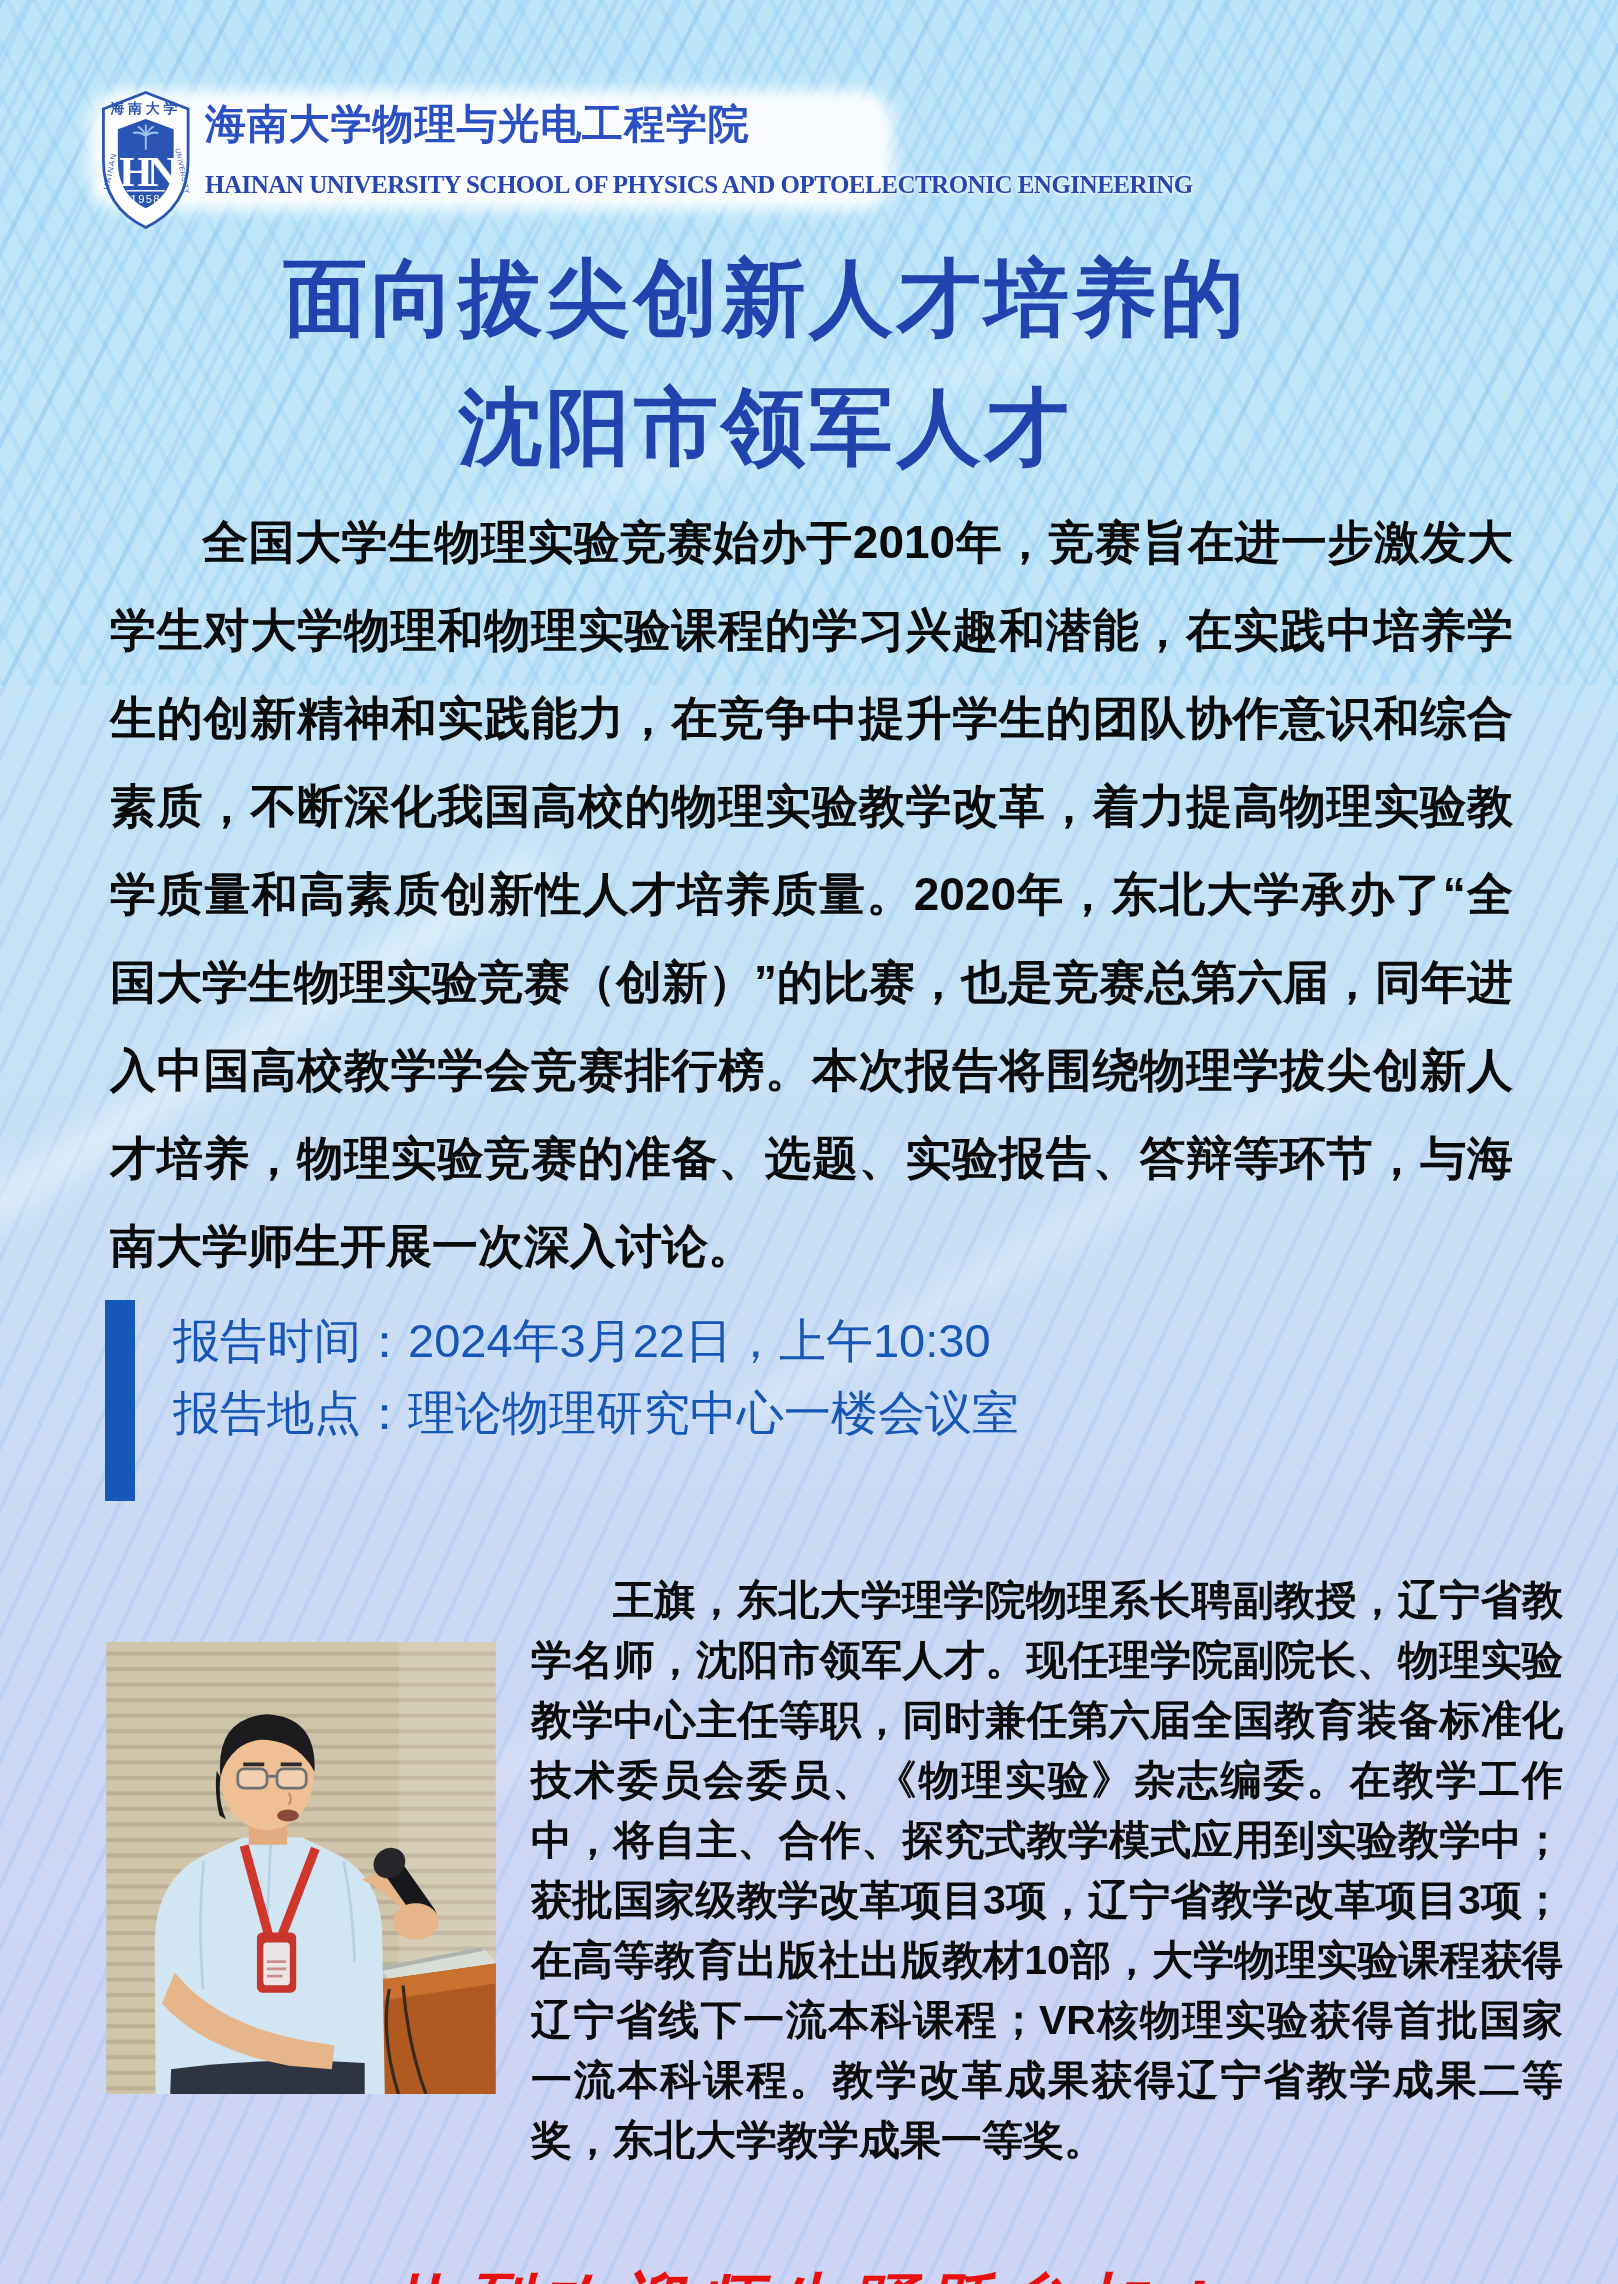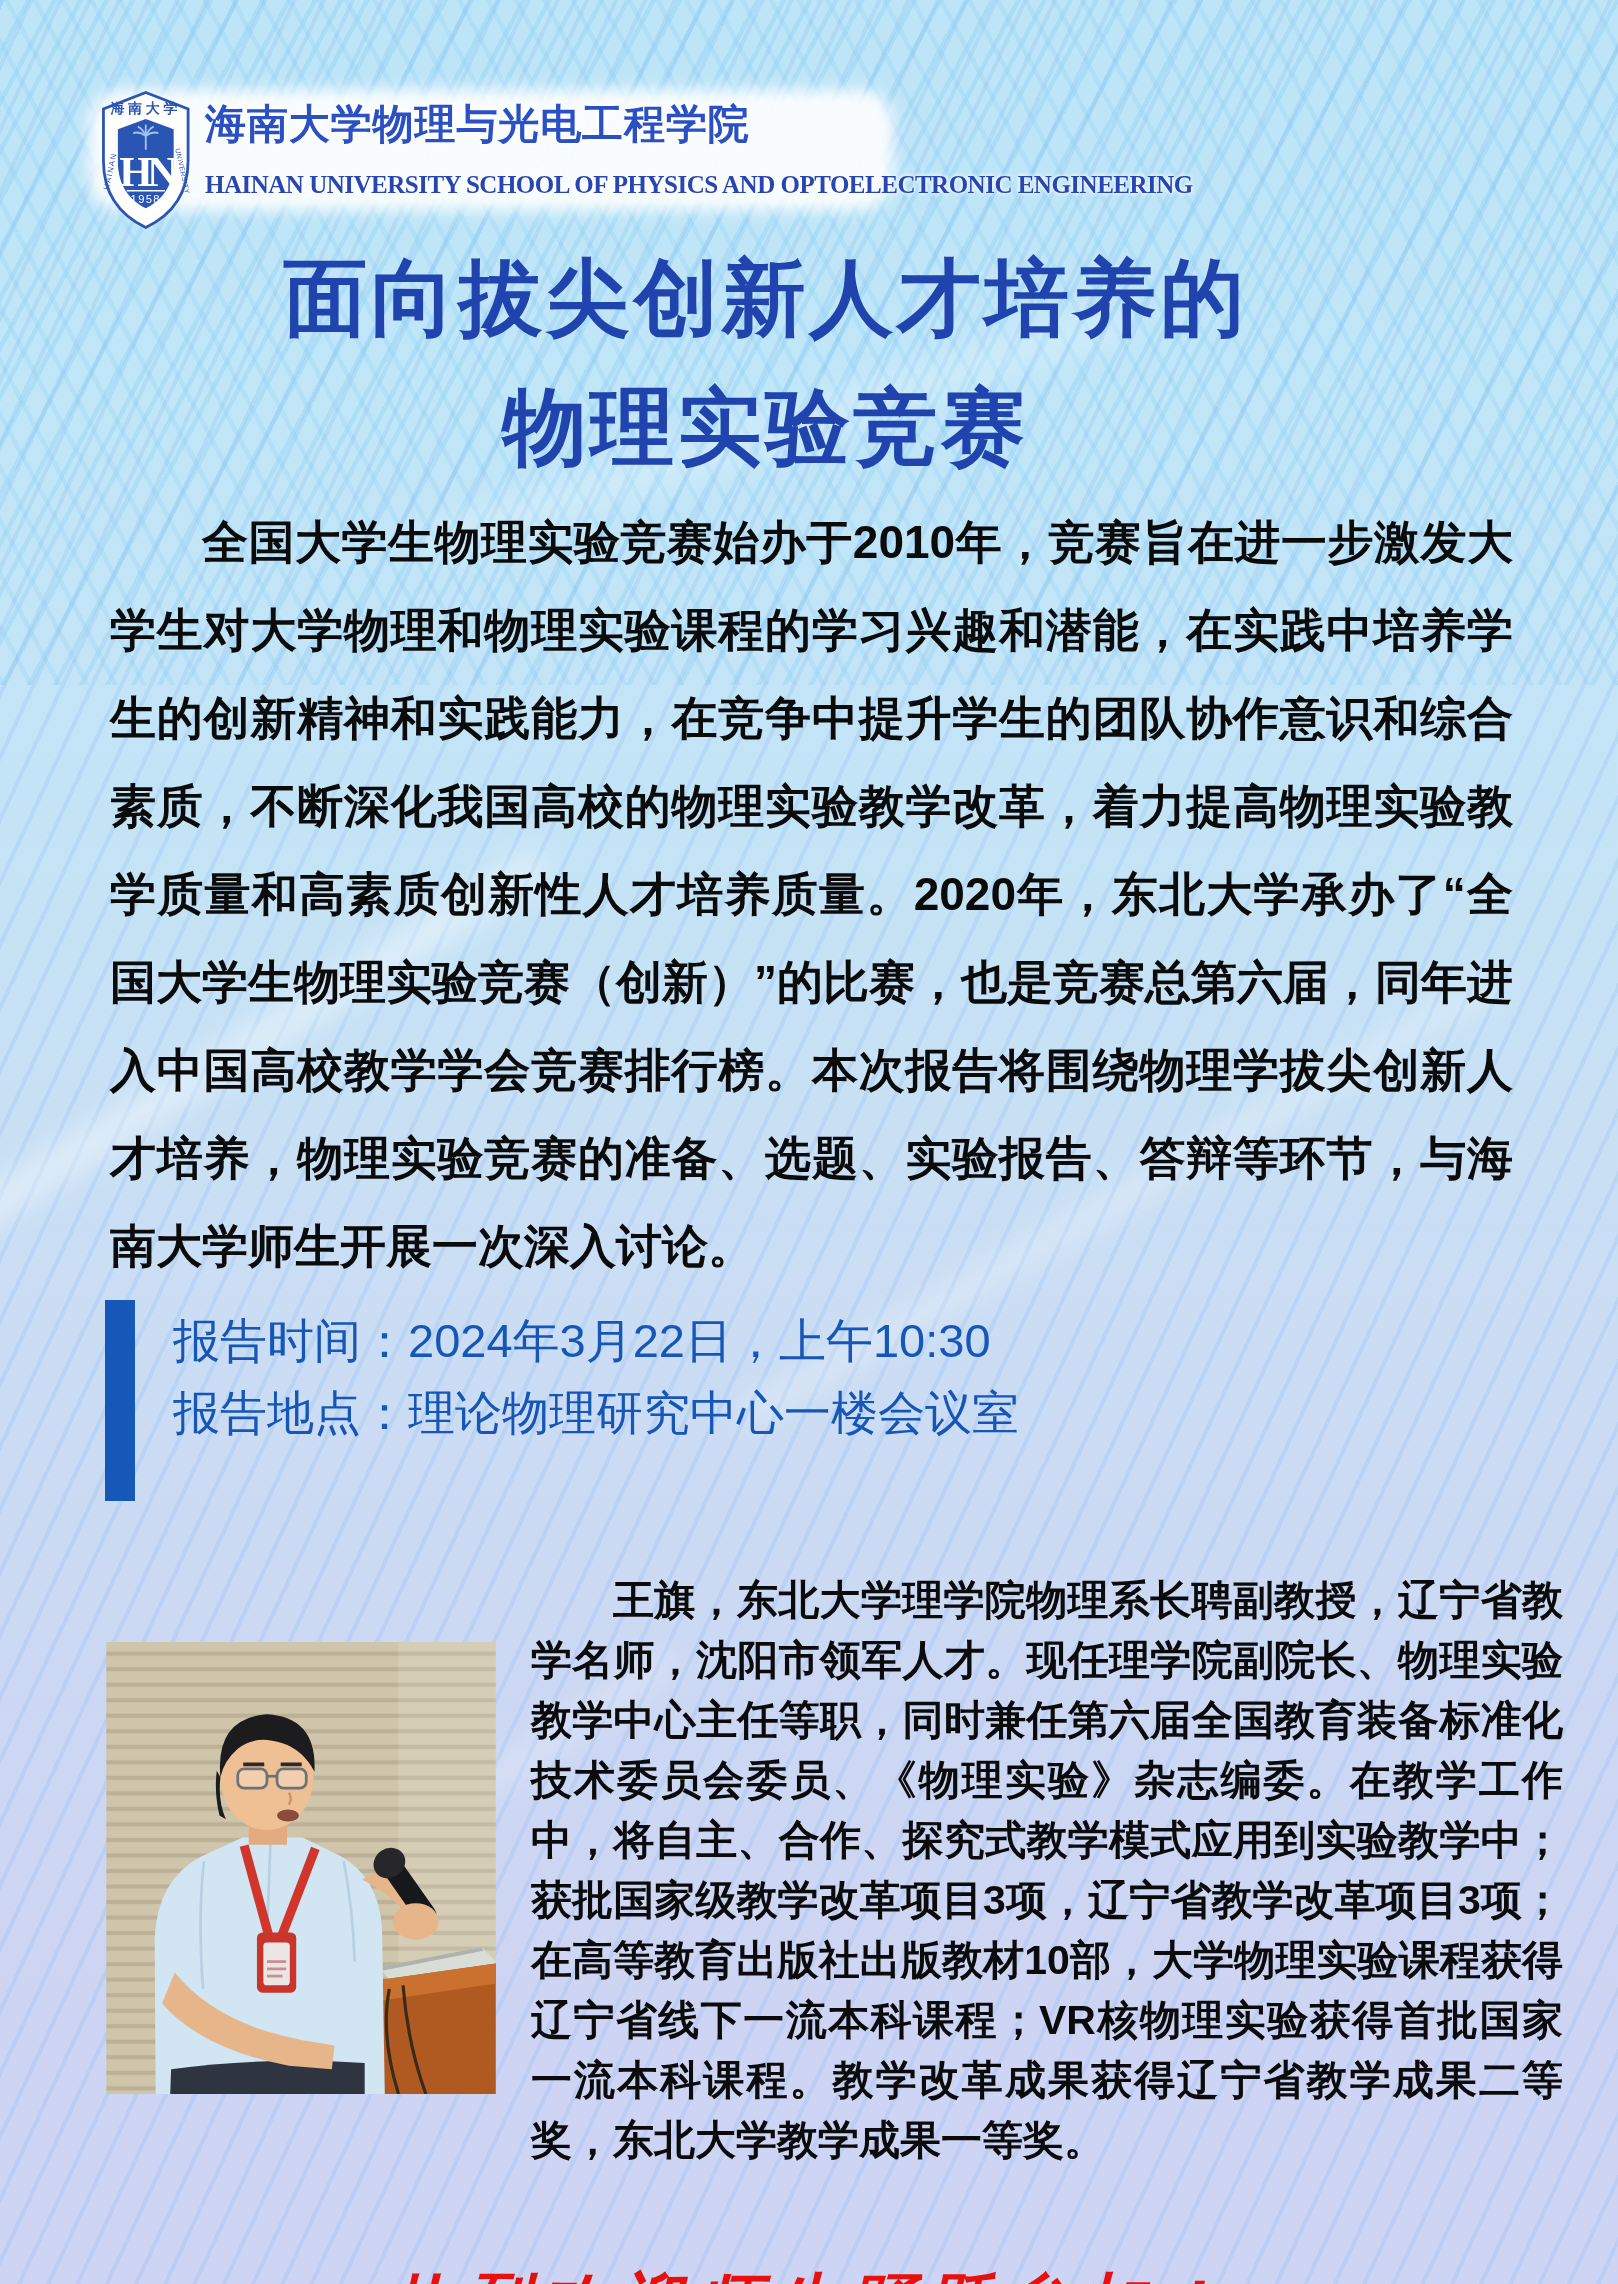--- a/index.html
+++ b/index.html
@@ -87,21 +87,21 @@
     <text x="107" y="205" font-size="92" font-weight="bold" fill="#ffffff" text-anchor="middle" font-family="Liberation Serif, serif" letter-spacing="-12">HN</text>
     <path d="M66,216 H148" stroke="#ffffff" stroke-width="3"></path>
     <text x="107" y="243" font-size="24" fill="#ffffff" text-anchor="middle" letter-spacing="3">1958</text>
   </svg>
 
   <div class="school-cn">海南大学物理与光电工程学院</div>
   <div class="school-en">HAINAN UNIVERSITY SCHOOL OF PHYSICS AND OPTOELECTRONIC ENGINEERING</div>
 
   <div class="title">
     <div>面向拔尖创新人才培养的</div>
-    <div>物理实验竞赛</div>
+    <div>沈阳市领军人才</div>
   </div>
 
   <div class="intro">全国大学生物理实验竞赛始办于2010年，竞赛旨在进一步激发大学生对大学物理和物理实验课程的学习兴趣和潜能，在实践中培养学生的创新精神和实践能力，在竞争中提升学生的团队协作意识和综合素质，不断深化我国高校的物理实验教学改革，着力提高物理实验教学质量和高素质创新性人才培养质量。2020年，东北大学承办了“全国大学生物理实验竞赛（创新）”的比赛，也是竞赛总第六届，同年进入中国高校教学学会竞赛排行榜。本次报告将围绕物理学拔尖创新人才培养，物理实验竞赛的准备、选题、实验报告、答辩等环节，与海南大学师生开展一次深入讨论。</div>
 
   <div class="accent-bar"></div>
   <div class="details">
     <div>报告时间：2024年3月22日，上午10:30</div>
     <div>报告地点：理论物理研究中心一楼会议室</div>
   </div>
 

